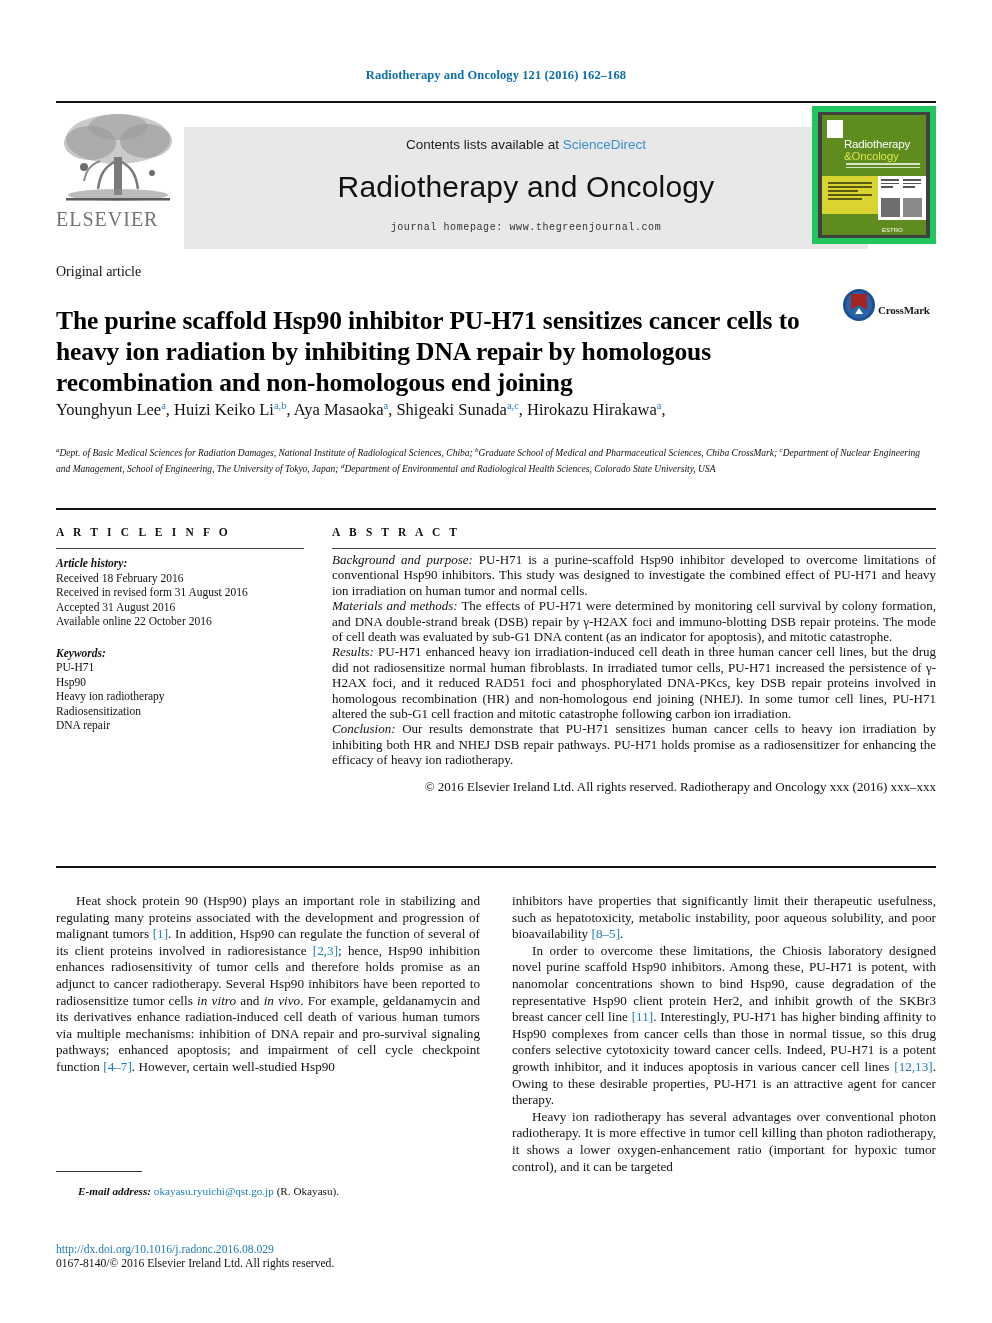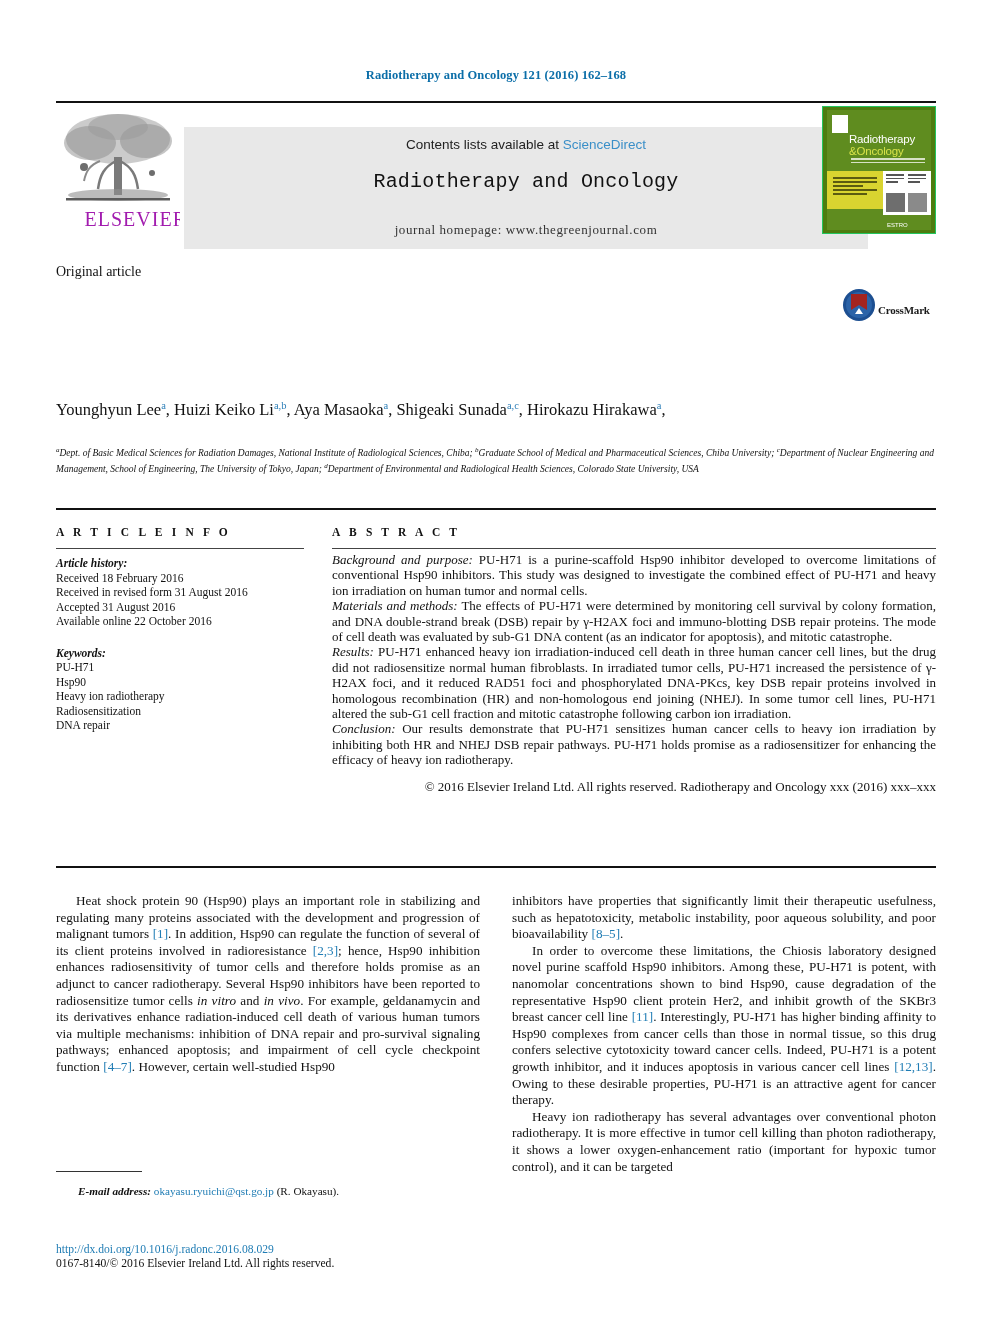--- a/index.html
+++ b/index.html
@@ -46,27 +46,27 @@
   .elsevier-box {
     position: absolute;
     left: 0; top: 2px;
     width: 124px;
     height: 126px;
     overflow: hidden;
   }
   .tree-svg { position:absolute; left: 4px; top: 4px; }
   .elsevier-word {
     position: absolute;
-    left: 7px; bottom: 0px;
+    left: 0; bottom: 0px;
     width: 124px;
-    text-align: right;
+    text-align: left;
     font-family: "Liberation Serif", serif;
     font-size: 20px;
     letter-spacing: 1px;
-    color: #a21caf;
+    color: #737373;
   }
   .contents-band {
     position: absolute;
     left: 128px; top: 24px;
     width: 684px;
     height: 122px;
     background: #e8e8e8;
   }
   .contents-line {
     position: absolute;
@@ -76,43 +76,43 @@
     font-family: "Liberation Sans", sans-serif;
     font-size: 13.5px;
     color: #222;
   }
   .contents-line .sd { color: #3a8fc8; }
   .journal-title {
     position: absolute;
     left: 0; top: 43px;
     width: 684px;
     text-align: center;
-    font-family: Liberation Mono, monospace;
-    font-size: 20px;
+    font-family: Liberation Sans, sans-serif;
+    font-size: 30px;
     color: #111;
     letter-spacing: 0.2px;
   }
   .homepage-line {
     position: absolute;
     left: 0; top: 95px;
     width: 684px;
     text-align: center;
-    font-family: Liberation Serif, serif;
-    font-size: 13px;
+    font-family: Liberation Mono, monospace;
+    font-size: 10px;
     color: #333;
     letter-spacing: 0.6px;
   }
   
   .cover {
     position: absolute;
     right: 0; top: 3px;
     width: 112px;
     height: 126px;
-    background: #4d7c0f;
-    border: 1px solid #22c55e;
+    background: #404040;
+    border: 6px solid #22c55e;
     overflow: hidden;
   }
   .cover-green {
     position: absolute; left: 4px; top: 3px;
     width: 104px; height: 120px;
     background: #5f8c1f;
   }
   .cover-sqlogo {
     position: absolute; left: 9px; top: 8px;
     width: 16px; height: 18px;
@@ -385,38 +385,39 @@
           </div>
         <div class="cover-img1"></div>
         <div class="cover-img2"></div>
       </div>
       <div class="cover-foot">ESTRO</div>
     </div>
   </div>
 
   <div class="artkind">Original article</div>
 
+  <h1 class="title">The purine scaffold Hsp90 inhibitor PU-H71 sensitizes cancer cells to heavy ion radiation by inhibiting DNA repair by homologous recombination and non-homologous end joining</h1>
 
   <div class="crossmark">
     <svg width="34" height="34" viewBox="0 0 34 34">
       <circle cx="17" cy="17" r="16" fill="#1d4f91"></circle>
       <circle cx="17" cy="17" r="13" fill="#2b63a8"></circle>
       <path d="M9 6 h16 v16 l-8 -5 l-8 5 Z" fill="#a4241f"></path>
       <path d="M13 26 l4 -6 l4 6 Z" fill="#ffffff"></path>
     </svg>
     <span class="cm-label">CrossMark</span>
   </div>
 
   <div class="authors">
     <span>Younghyun Lee<sup>a</sup>, Huizi Keiko Li<sup>a,b</sup>, Aya Masaoka<sup>a</sup>, Shigeaki Sunada<sup>a,c</sup>, Hirokazu Hirakawa<sup>a</sup>,</span><br>
   </div>
 
   <div class="affil">
     <sup>a</sup><span>Dept. of Basic Medical Sciences for Radiation Damages, National Institute of Radiological Sciences, Chiba;</span>
-    <sup>b</sup><span>Graduate School of Medical and Pharmaceutical Sciences, Chiba University;</span>
+    <sup>b</sup><span>Graduate School of Medical and Pharmaceutical Sciences, Chiba CrossMark;</span>
     <sup>c</sup><span>Department of Nuclear Engineering and Management, School of Engineering, The University of Tokyo, Japan;</span>
     <sup>d</sup><span>Department of Environmental and Radiological Health Sciences, Colorado State University, USA</span>
   </div>
 
   <div class="rule-thick" style="top:508px;"></div>
 
   <div class="secthead" id="info-head">A R T I C L E   I N F O</div>
   <div class="secthead" id="abs-head">A B S T R A C T</div>
 
   <div class="rule-thin" style="left:56px; top:548px; width:248px;"></div>

